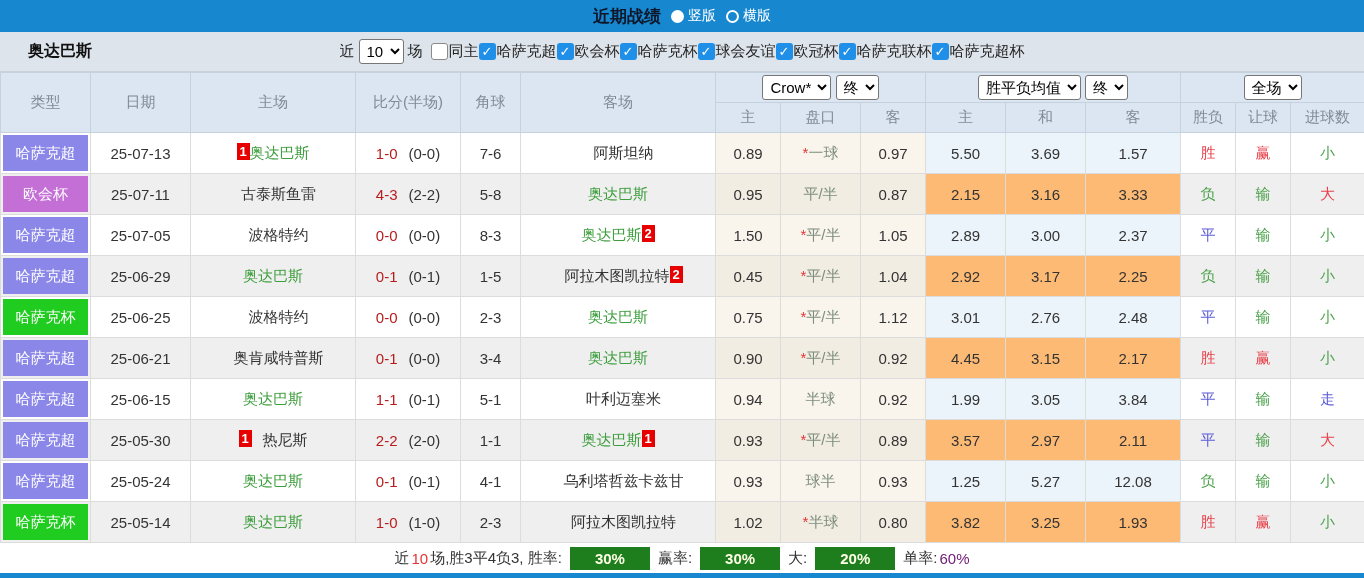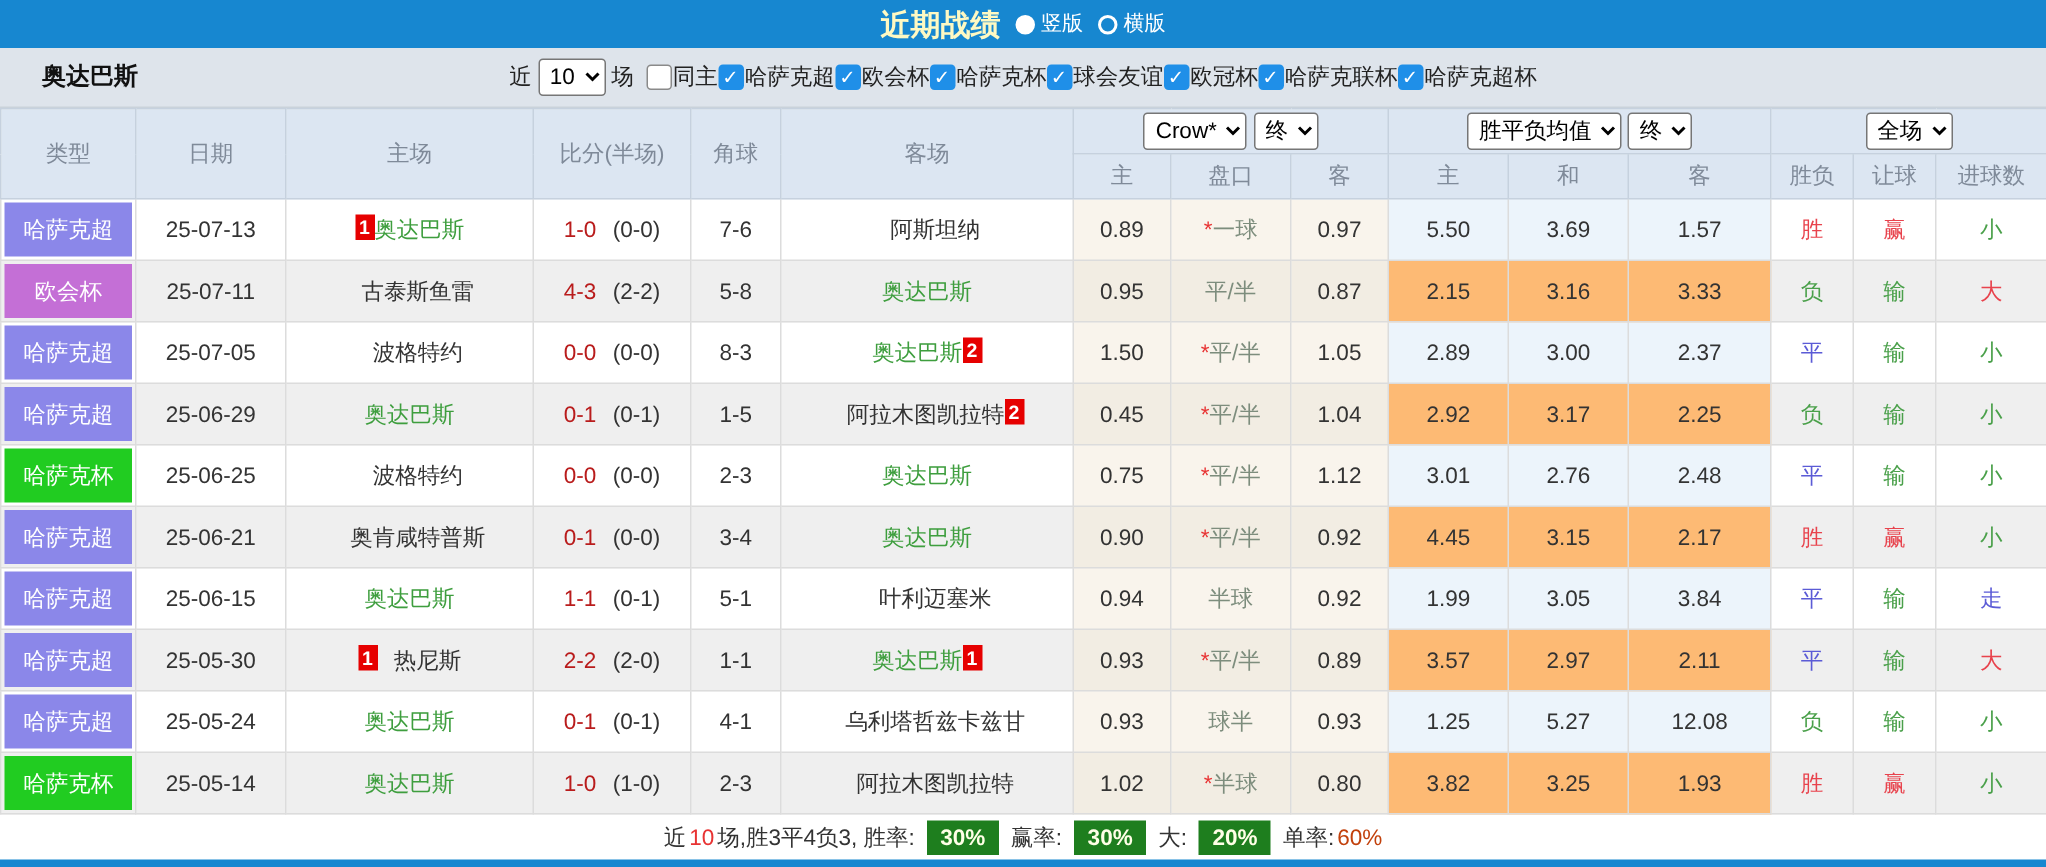--- a/index.html
+++ b/index.html
@@ -1,20 +1,20 @@
 <!DOCTYPE html>
 <html><head>
 <meta charset="utf-8">
 <style>
   * { margin:0; padding:0; box-sizing:border-box; }
   body { width:1364px; height:578px; font-family:"Liberation Sans","DejaVu Sans",sans-serif; background:#fff; overflow:hidden; }
 
   
   .topbar { height:32px; background:#1787d0; display:flex; align-items:center; justify-content:center; gap:10px; }
-  .topbar .title { color:#fef9c3; font-weight:bold; font-size:20px; }
+  .topbar .title { color:#0f172a; font-weight:bold; font-size:17px; }
   .radio-opt { display:inline-flex; align-items:center; gap:4px; color:#fff; font-size:14px; cursor:pointer; }
   .rdot { width:13px; height:13px; border-radius:50%; border:2px solid #fff; display:inline-block; }
   .rdot.filled { background:#fff; }
   .rdot.empty { background:transparent; }
 
   
   .filterbar { height:40px; background:#dee4eb; position:relative; display:flex; align-items:center; justify-content:center; font-size:15px; color:#222; border-bottom:1px solid #c9d2da; }
   .teamname { position:absolute; left:28px; font-weight:bold; font-size:16px; color:#111; }
   .filter-controls { display:flex; align-items:center; gap:4px; }
   select { font-size:15px; font-family:inherit; background:#fff; border:1px solid #767676; border-radius:3px; padding:1px 3px; height:25px; }
@@ -41,22 +41,22 @@
   .sc-red { color:#b91c1c;text-align:center; }
   .c-red { color:#e8434d; }
   .c-green { color:#4aa04a; }
   .c-blue { color:#5b5bd6; }
   .hk { color:#7d8d7d; }
   .star { color:#e83333; }
 
   
   .summary { height:30px; display:flex; align-items:center; justify-content:center; font-size:15px; color:#333; gap:2px; }
   .red-num { color:#e83333; }
-  .pct-badge { background:#1e7e1e; color:#ffffe6; font-weight:bold; padding:3px 9px; margin:0 6px; }
-  .blue-num { color:#c2410c; }
+  .pct-badge { background:#1e7e1e; color:#ffffe6; font-weight:bold; padding:3px 25px; margin:0 6px; }
+  .blue-num { color:#701a75; }
   .bottom-strip { height:6px; background:#1787d0; }
 </style>
 </head>
 <body>
 
 <div class="topbar">
   <span class="title">近期战绩</span>
   <span class="radio-opt">
     <i class="rdot filled"></i>
     <span>竖版</span>

